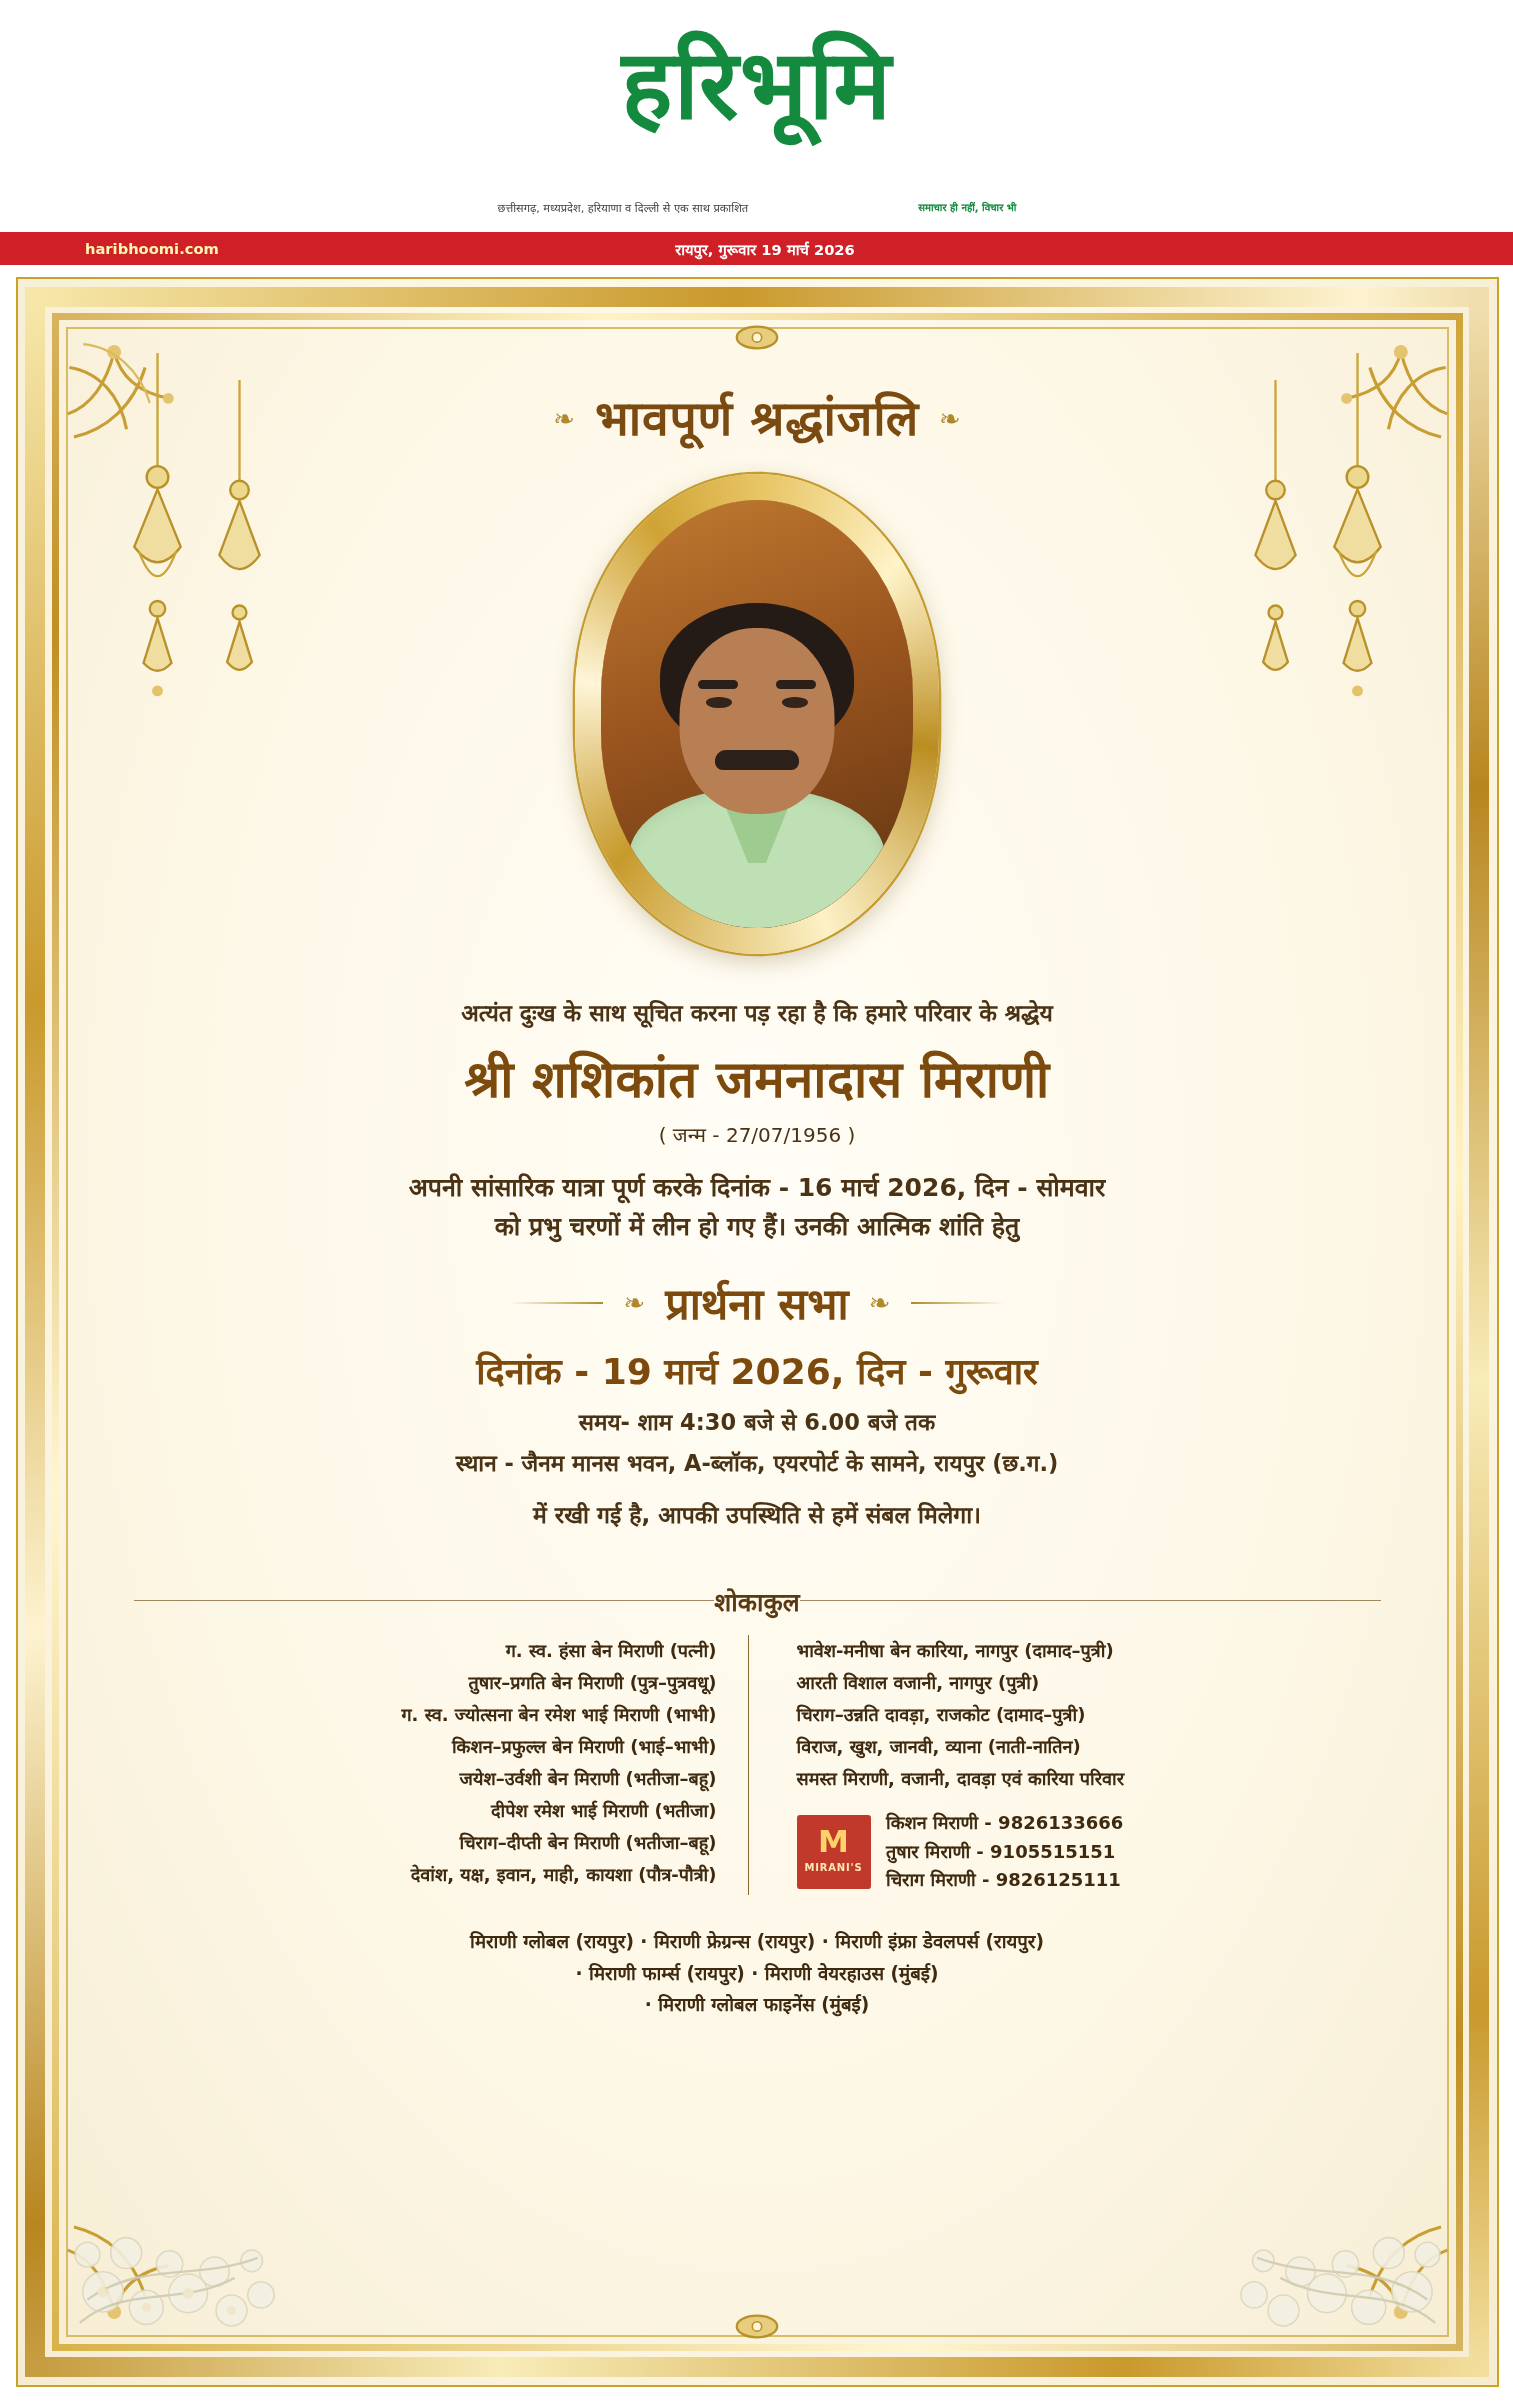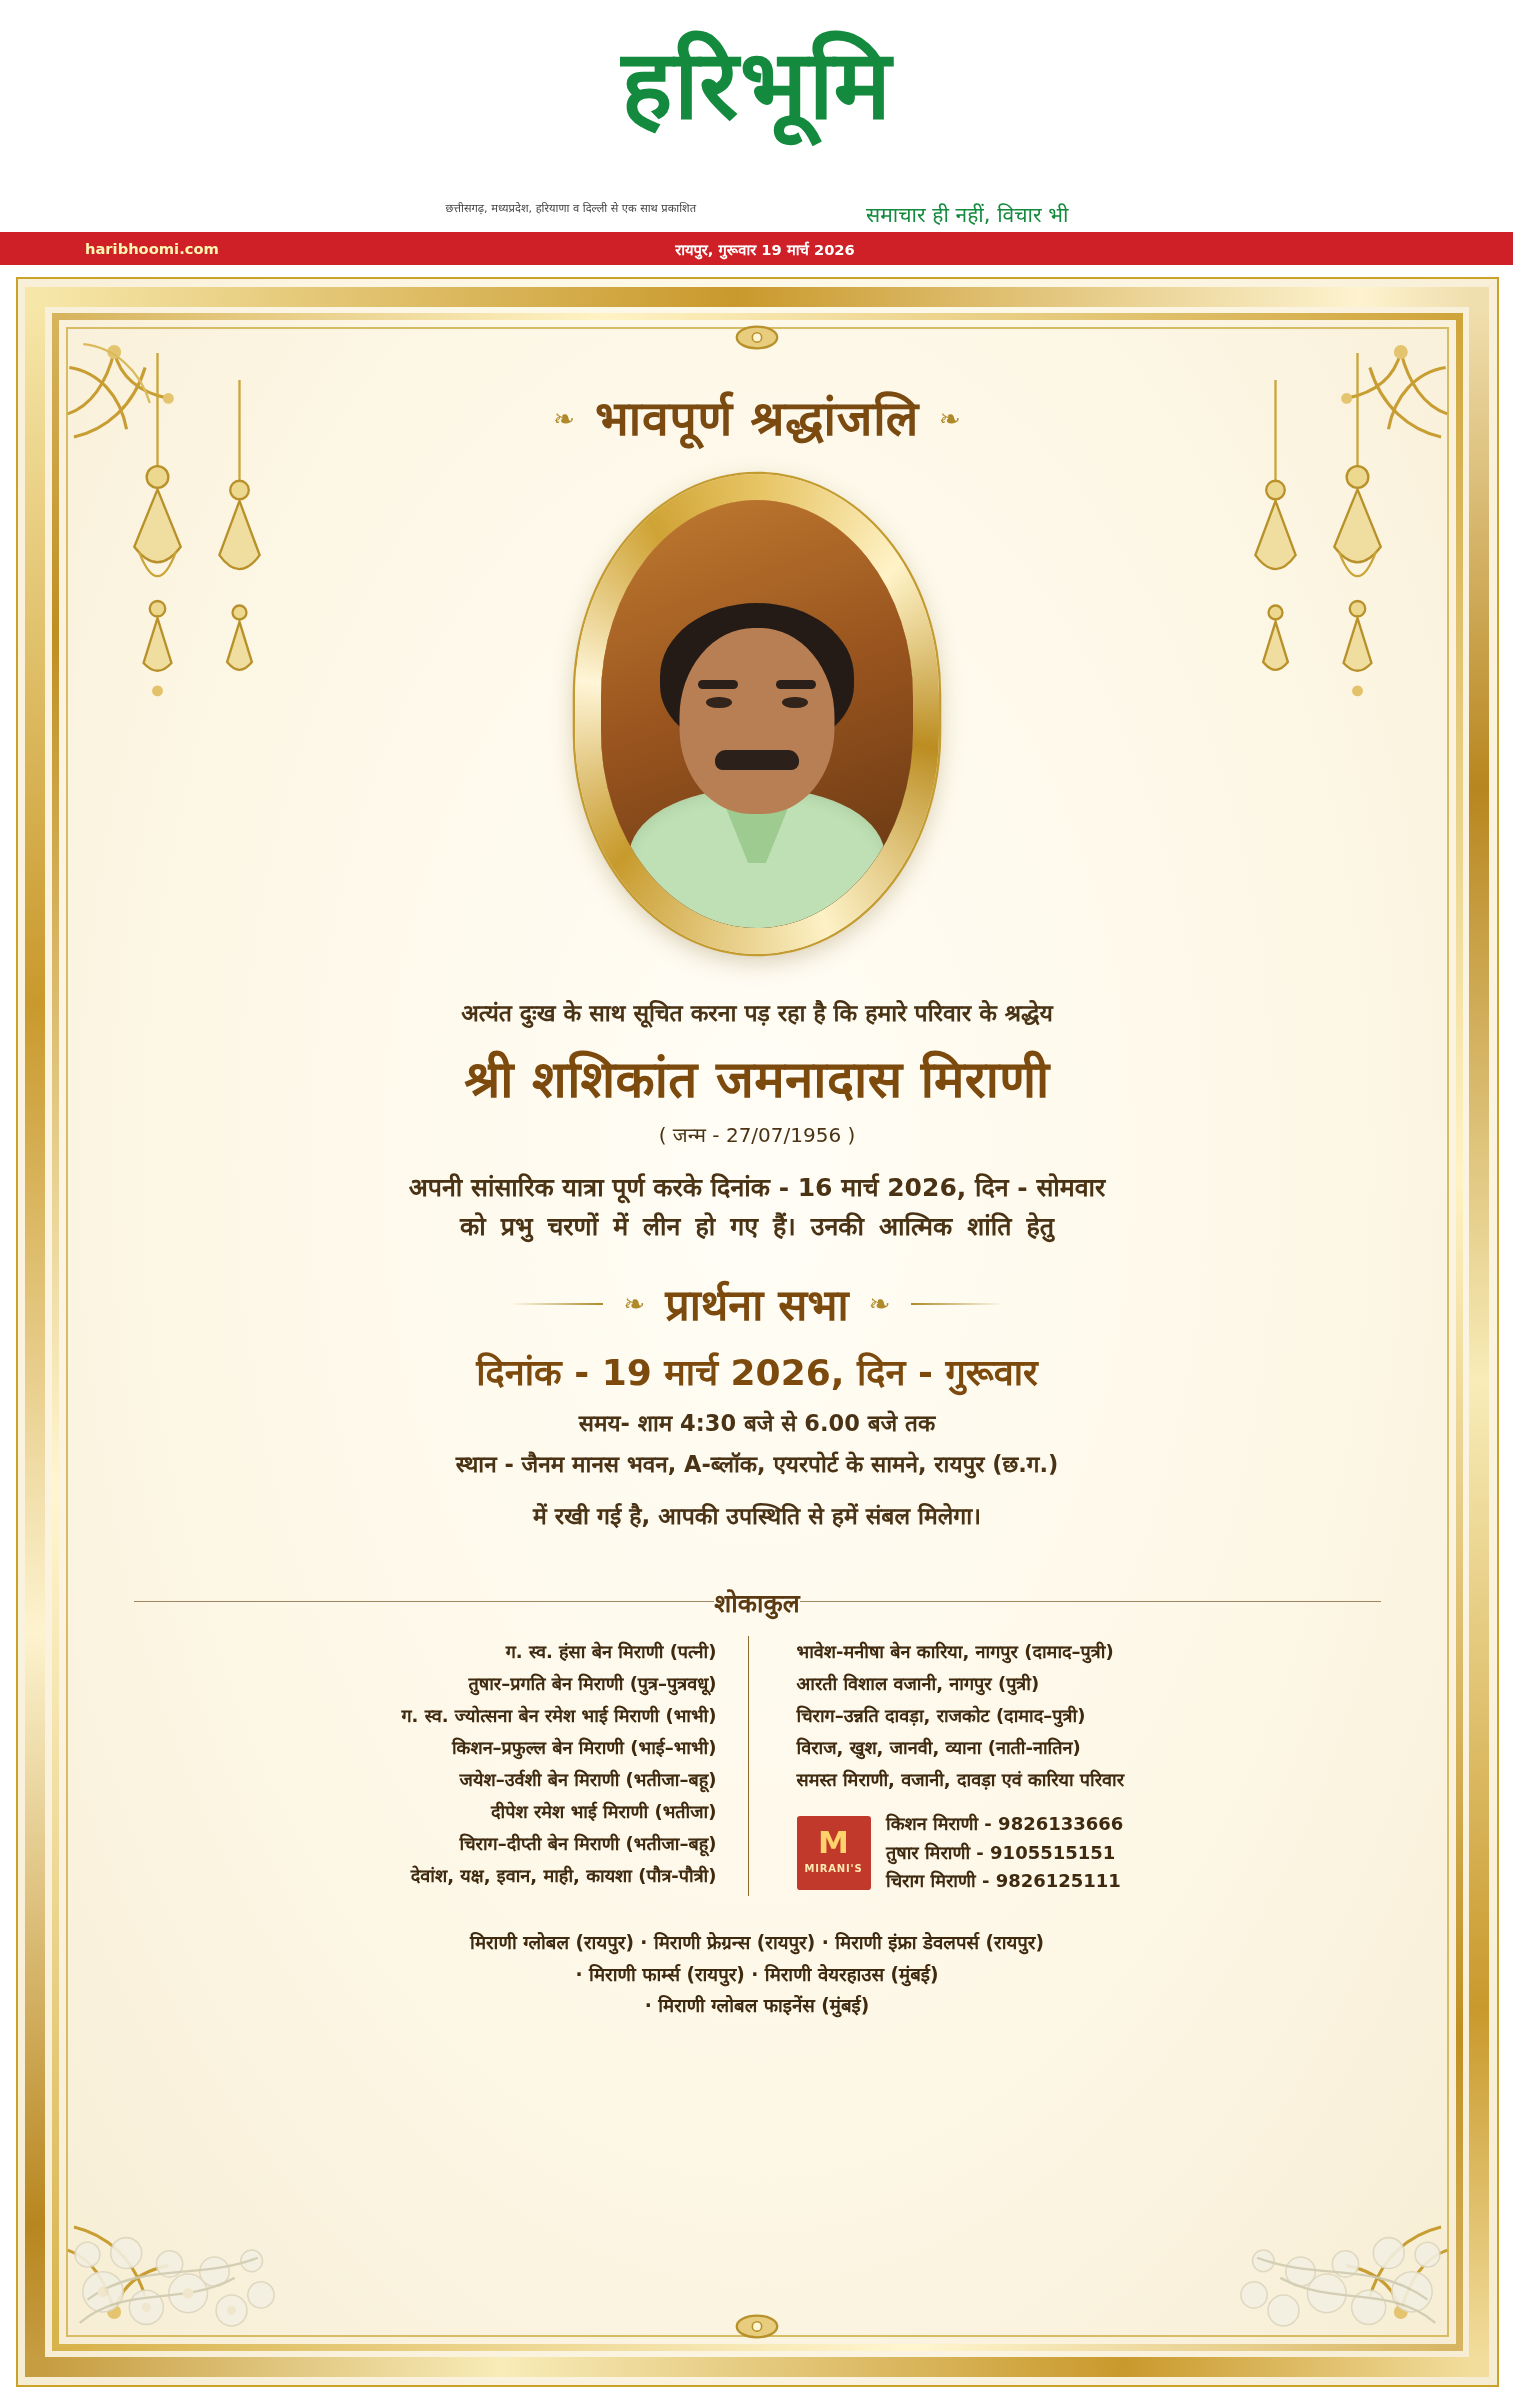--- a/index.html
+++ b/index.html
@@ -40,21 +40,21 @@
     right: 0;
     top: 200px;
     display: flex;
     justify-content: center;
     gap: 170px;
     font-size: 11.6px;
     color: #333;
     font-family: "DejaVu Sans", sans-serif;
   }
   .masthead-editions { color: #444; font-size: 11.2px; }
-  .masthead-tagline { color: #148a3e; font-weight: normal; font-size: 21px; }
+  .masthead-tagline { color: #148a3e; font-weight: bold; font-size: 10px; }
 
   .red-bar {
     position: relative;
     width: 100%;
     height: 33px;
     background: #cf2027;
     display: flex;
     align-items: center;
     color: #fff;
     font-family: "DejaVu Sans", sans-serif;
@@ -296,21 +296,20 @@
     margin-top: 20px;
     font-size: 25px;
     color: #4a3214;
     font-weight: 600;
     line-height: 1.6;
   }
   .line-journey2 {
     font-size: 25px;
     color: #4a3214;
     font-weight: 600;
-    font-family: Liberation Mono, monospace;
   }
 
   .prarthana-row {
     display: flex;
     align-items: center;
     justify-content: center;
     gap: 20px;
     margin-top: 31px;
   }
   .prarthana-rule {

